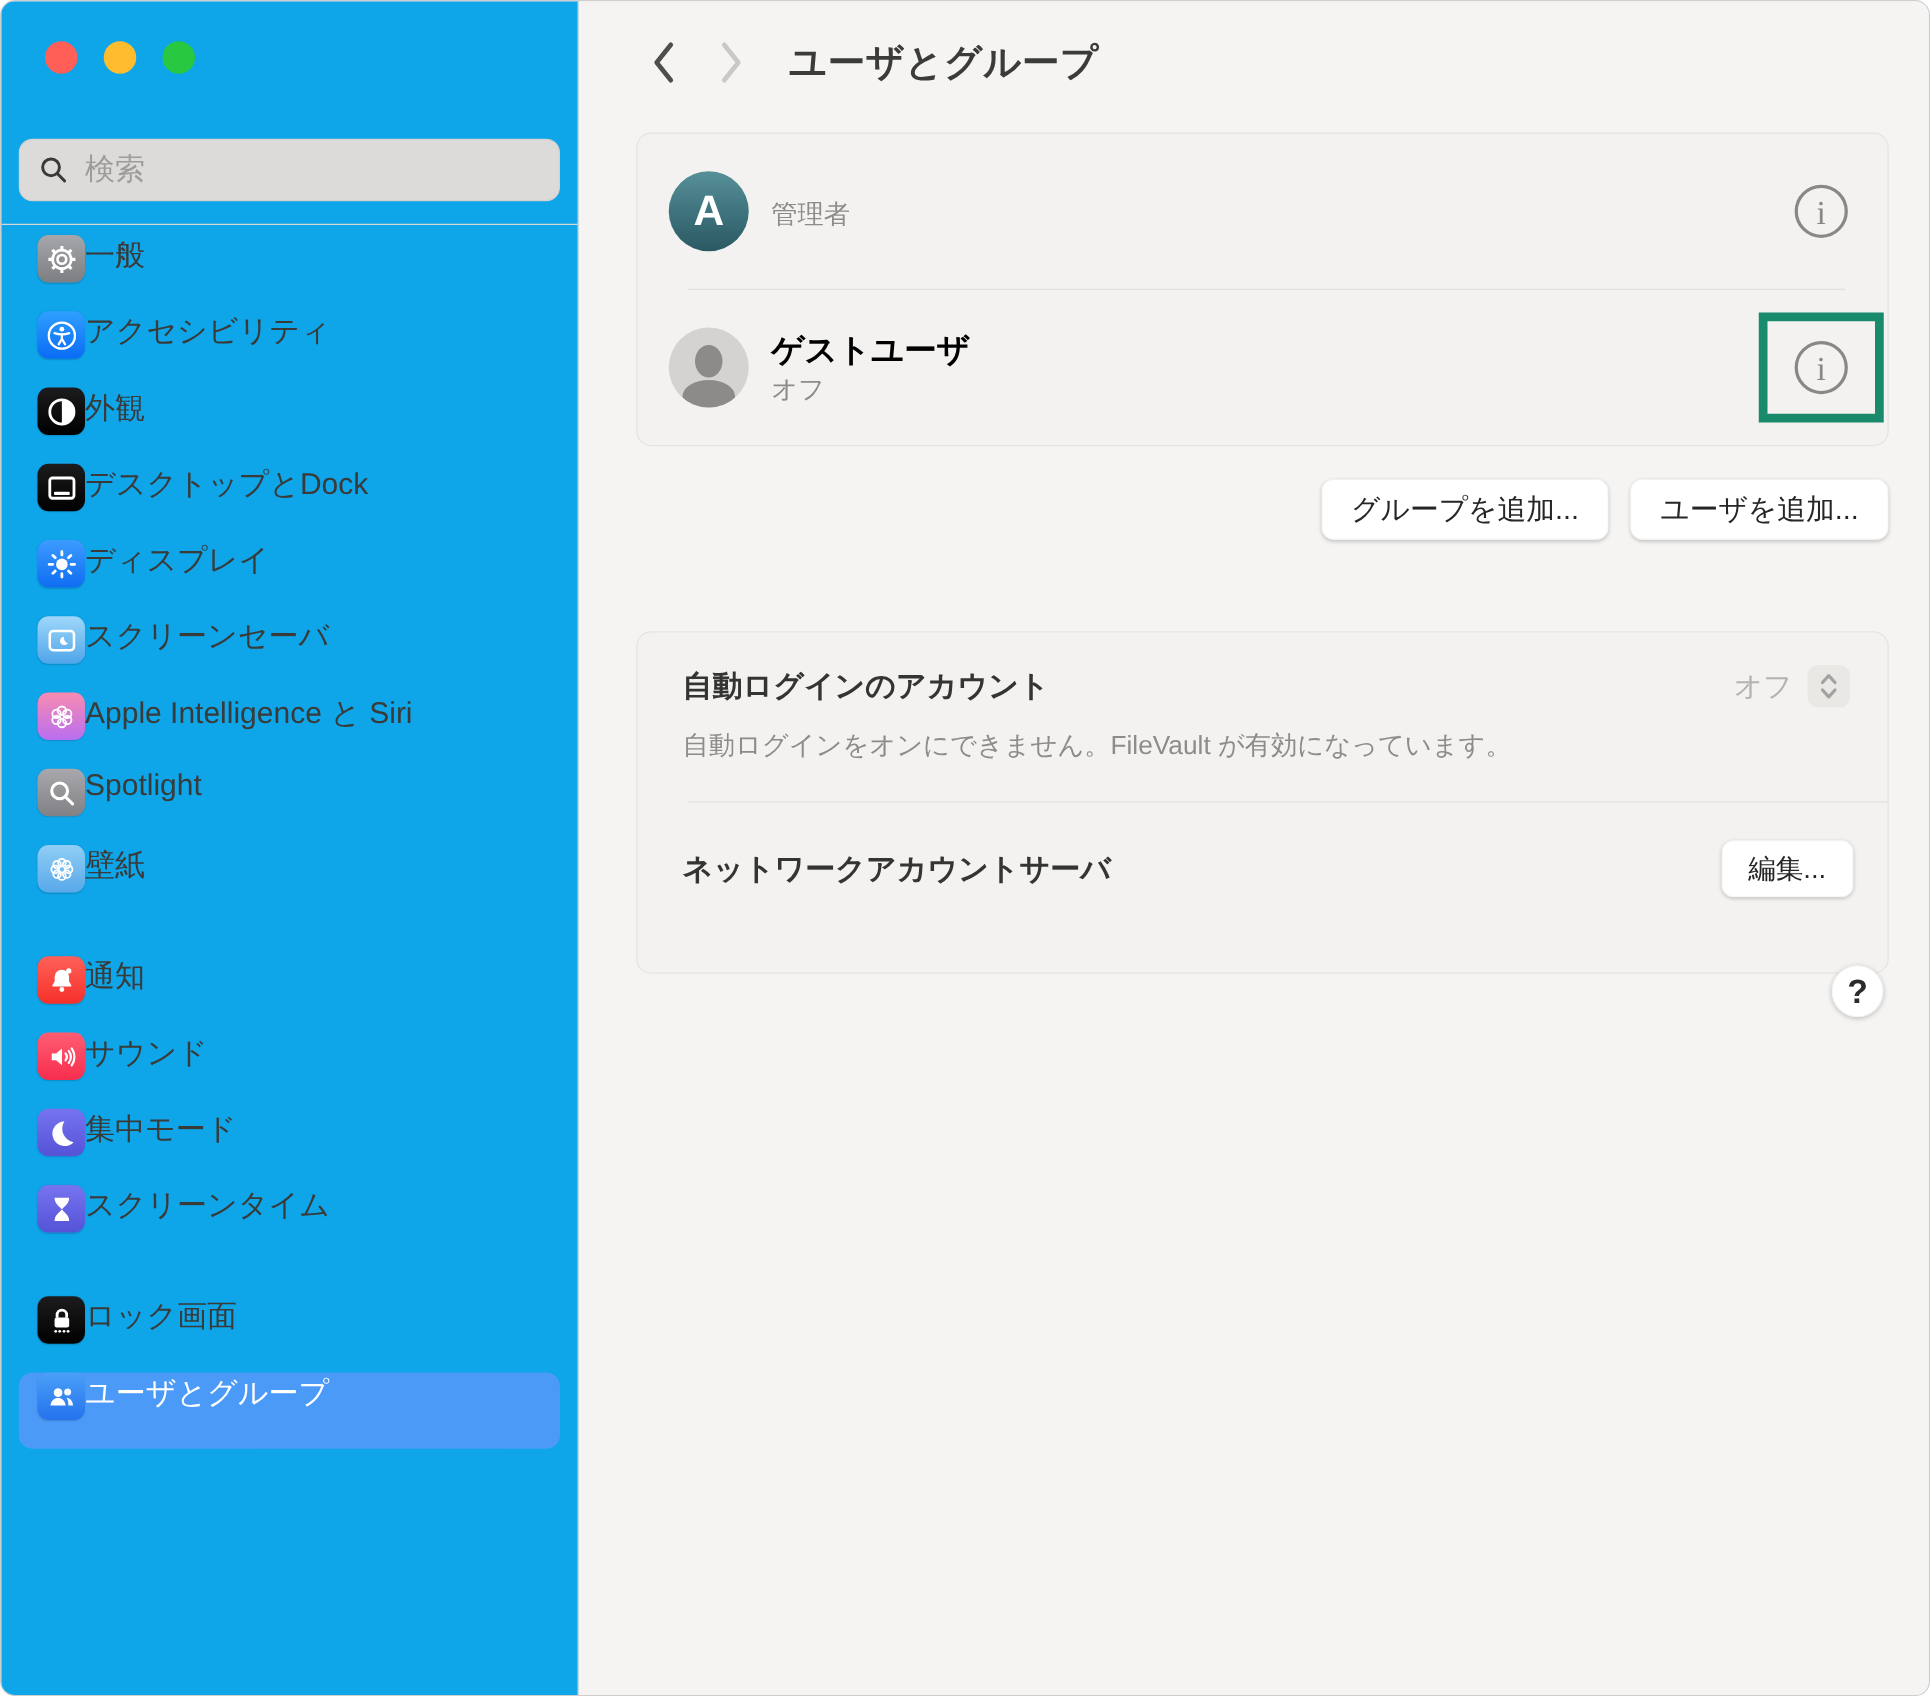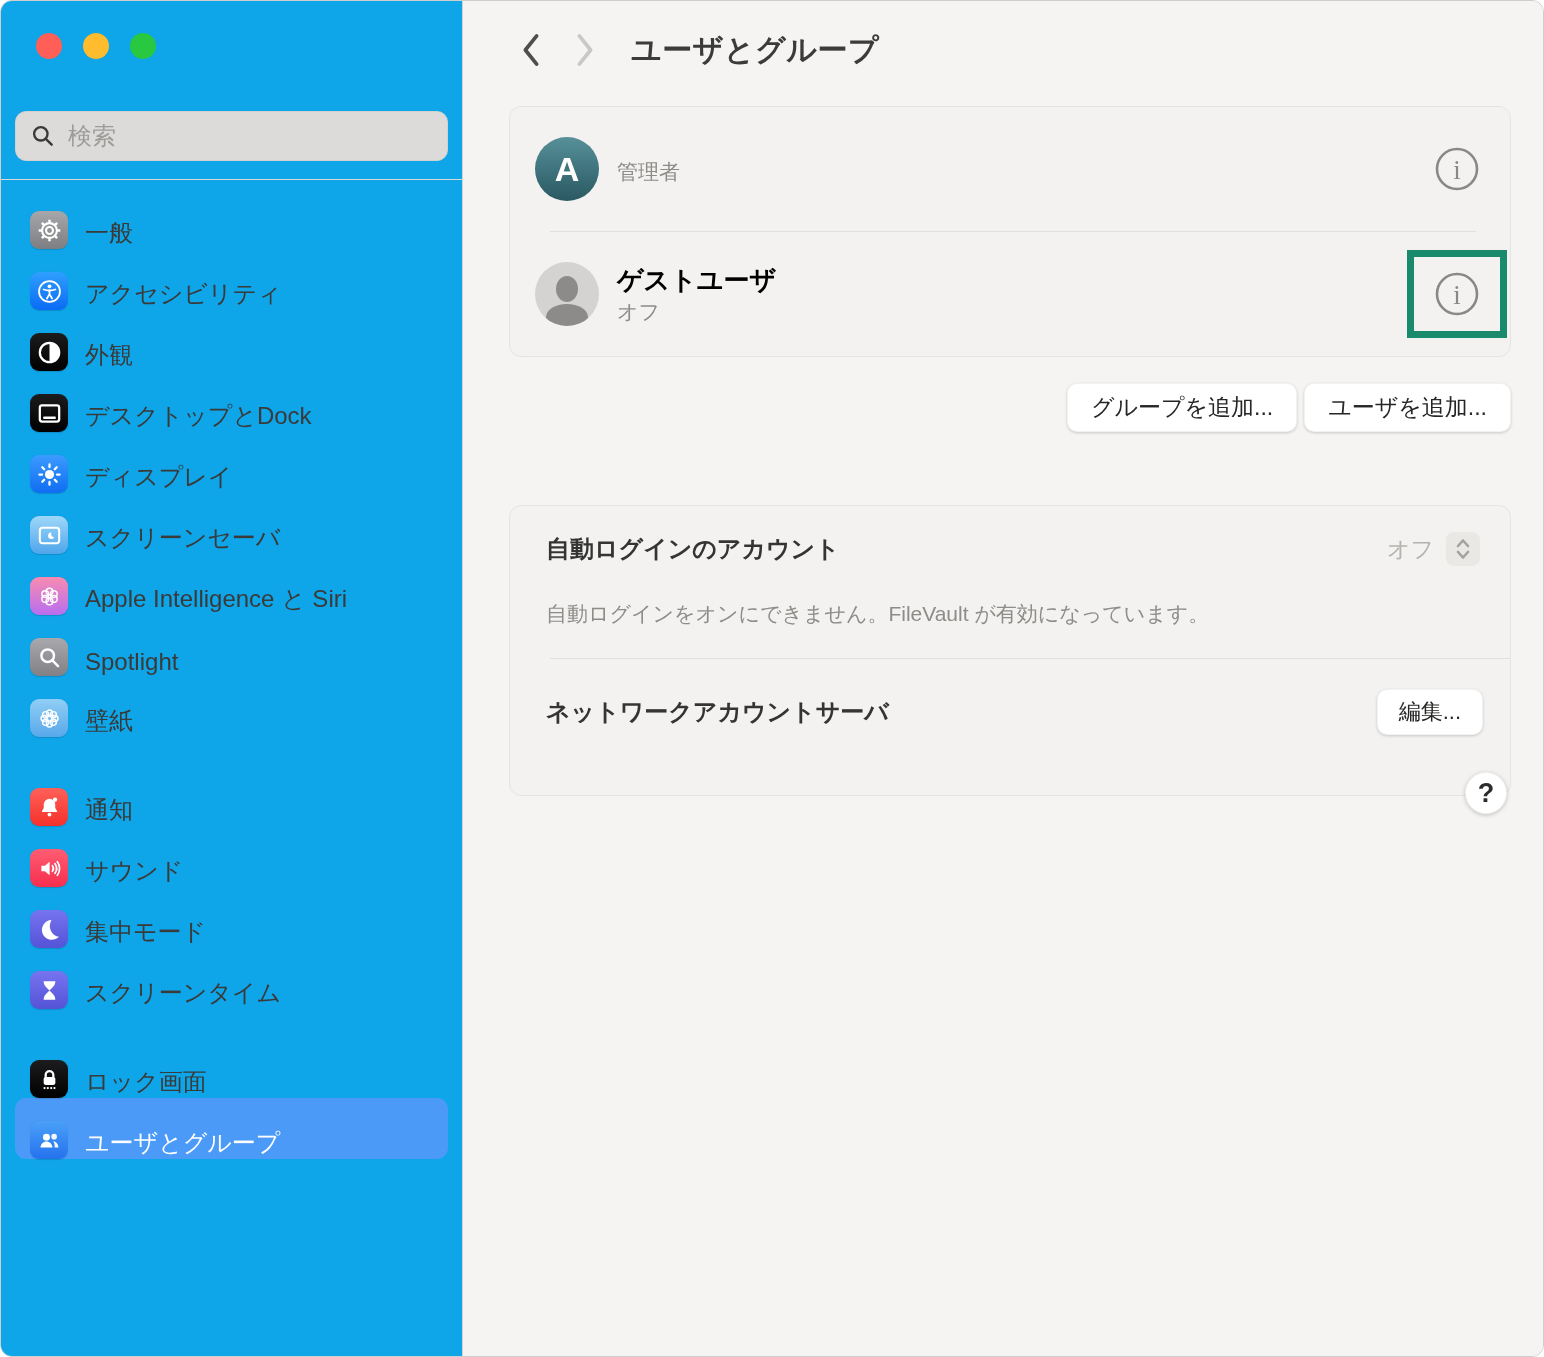--- a/index.html
+++ b/index.html
@@ -24,21 +24,21 @@
   }
   .search-box svg{flex:0 0 auto;}
   .search-box input{
     border:none;background:transparent;outline:none;width:100%;
     font-size:24px;color:#3a3a38;font-family:inherit;
   }
   .search-box input::placeholder{color:#9d9c99;}
   .side-list{padding:8px 14px 0 14px;overflow:hidden;}
   .side-group{margin-bottom:28px;}
   .side-item{
-    height:61px;display:flex;align-items:flex-end;gap:17px;
+    height:61px;display:flex;align-items:flex-start;
     padding:0 10px 0 15px;border-radius:11px;cursor:default;
   }
   .side-item .app-icon{
     width:38px;height:38px;border-radius:9px;display:flex;
     align-items:center;justify-content:center;flex:0 0 auto;
     box-shadow:0 0.5px 1px rgba(0,0,0,.15);
   }
   .side-item .app-icon svg{width:27px;height:27px;}
   .side-item .side-label{font-size:24px;color:#3a3a38;white-space:nowrap;}
   .side-item.selected{background:#4b9af7;}
@@ -68,36 +68,36 @@
     width:42px;height:26px;border-radius:50% 50% 8px 8px;background:#8c8b8a;}
   .acct-text{margin-left:18px;display:flex;flex-direction:column;justify-content:center;gap:5px;}
   .acct-name{font-size:26px;font-weight:600;color:#000000;line-height:30px;min-height:0;}
   .acct-sub{font-size:21px;color:#8e8c89;line-height:24px;}
   .spacer{flex:1;}
   .info-wrap{position:relative;width:46px;height:46px;flex:0 0 auto;display:flex;align-items:center;justify-content:center;}
   .green-box{
     position:absolute;left:50%;top:50%;transform:translate(-50%,-50%);
     width:100px;height:88px;border:7px solid var(--annot,#1a8a6d);
   }
-  .btn-row{display:flex;justify-content:flex-end;gap:7px;margin-top:26px;}
+  .btn-row{display:flex;justify-content:flex-end;gap:17px;margin-top:26px;}
   .mac-btn{
     background:#ffffff;border:1px solid rgba(0,0,0,.05);border-radius:10px;
     box-shadow:0 1px 3px rgba(0,0,0,.18);
     font-size:23px;color:#262625;padding:8px 23px;font-family:inherit;cursor:default;
   }
   .card2{margin-top:73px;}
   .setting-block{padding:26px 30px 30px 36px;}
   .setting-row1{display:flex;align-items:center;}
   .setting-label{font-size:24px;font-weight:600;color:#343432;}
   .setting-value{font-size:23px;color:#b5b3af;margin-left:auto;margin-right:12px;}
   .stepper{
     width:34px;height:34px;border-radius:8px;background:#e9e8e5;
     display:flex;align-items:center;justify-content:center;
   }
-  .setting-desc{font-size:21px;color:#8e8c89;margin-top:34px;line-height:28px;}
+  .setting-desc{font-size:21px;color:#8e8c89;margin-top:17px;line-height:28px;}
   .card-divider{height:1px;background:#e1e0de;margin-left:40px;}
   .setting-row2{display:flex;align-items:center;padding:30px 27px 60px 36px;}
   .edit-btn{margin-left:auto;font-size:22px;padding:7px 21px;}
   .help-btn{
     position:absolute;right:36px;top:771px;width:42px;height:42px;border-radius:50%;
     background:#ffffff;border:1px solid rgba(0,0,0,.06);
     box-shadow:0 1px 4px rgba(0,0,0,.22);
     display:flex;align-items:center;justify-content:center;
     font-size:27px;font-weight:700;color:#2c2c2a;
   }

